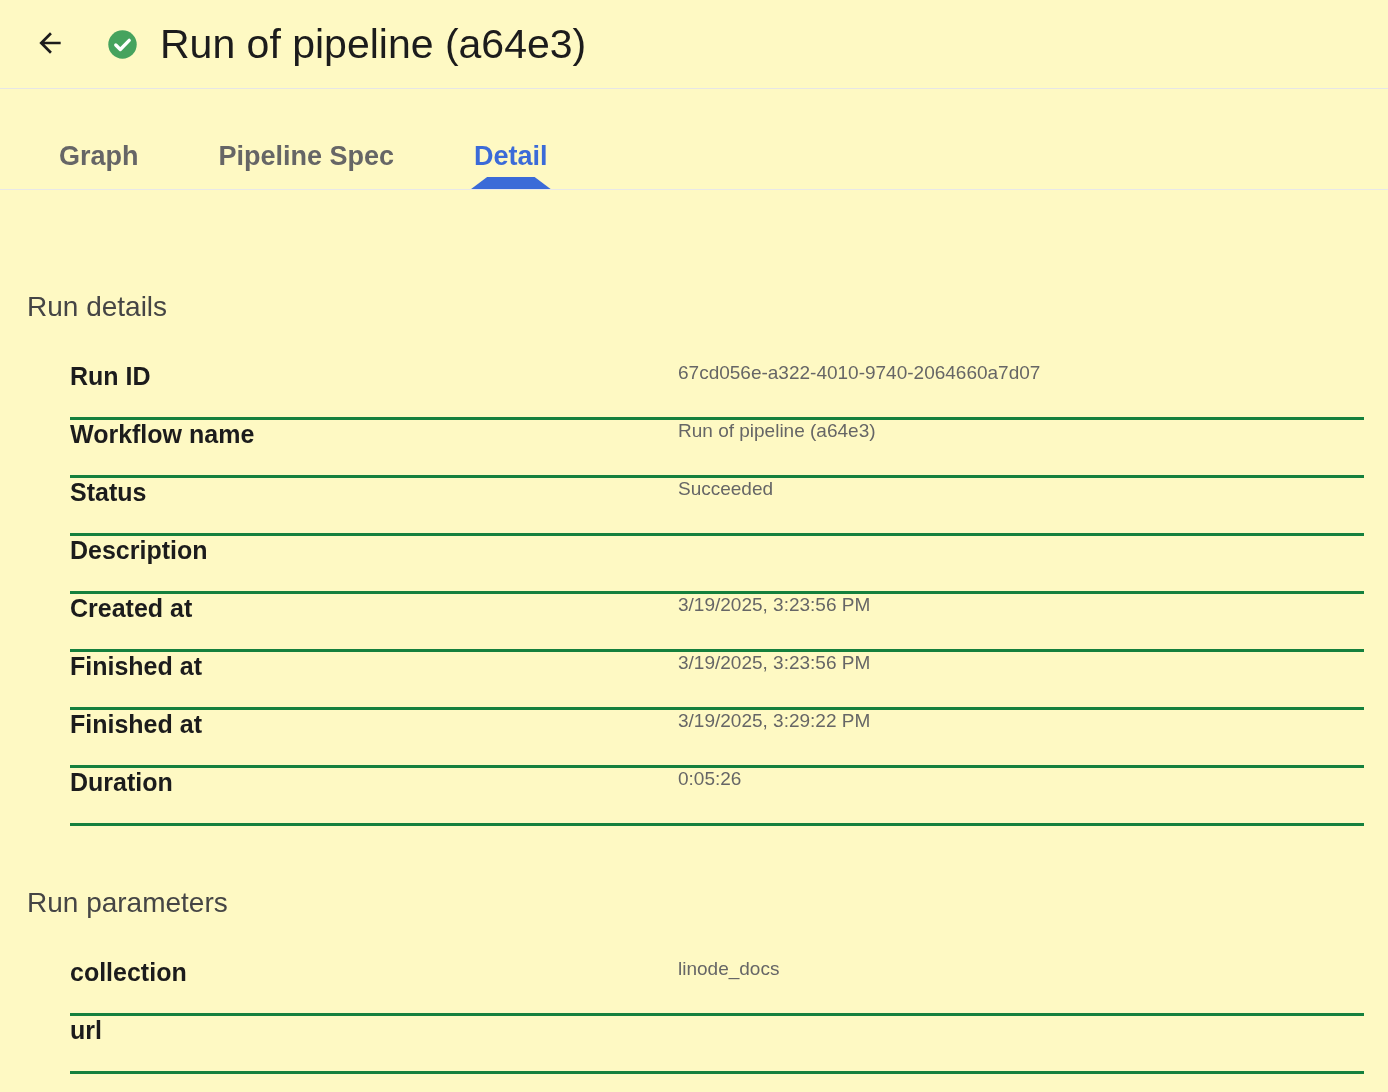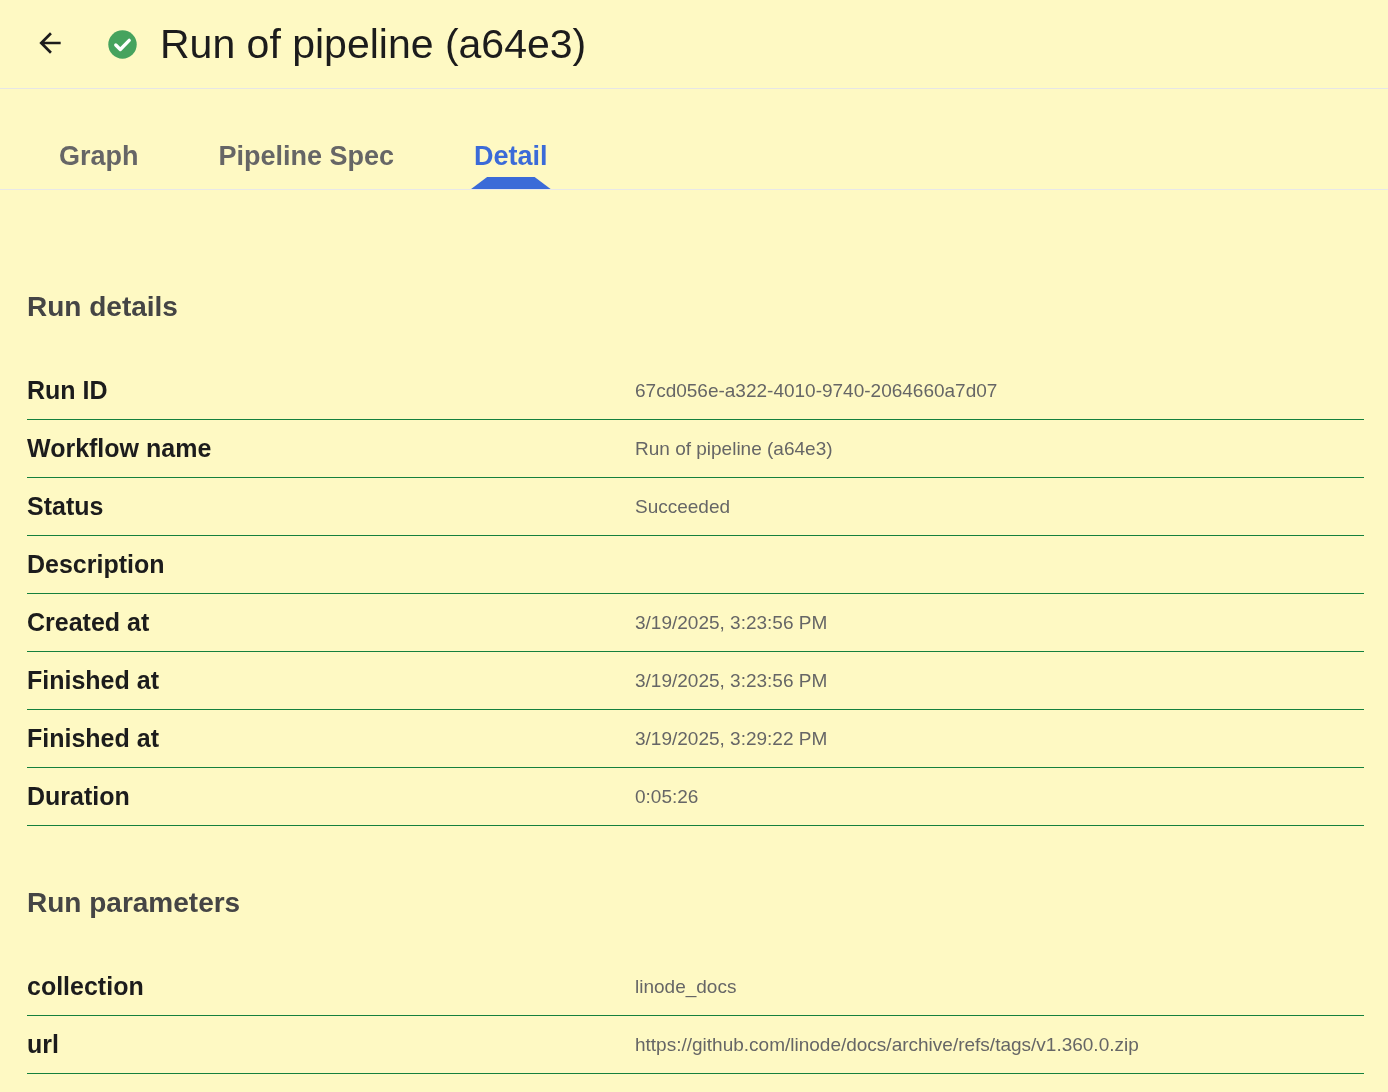--- a/index.html
+++ b/index.html
@@ -76,32 +76,33 @@
     height: 12px;
     background: #3b6bd8;
     clip-path: polygon(16px 0, calc(100% - 16px) 0, 100% 100%, 0 100%);
     border-radius: 6px 6px 0 0;
   }
 
   
   .content { padding: 0 24px 0 27px; }
   .section-heading {
     font-size: 28px;
-    font-weight: 700;
+    font-weight: 400;
     color: #454545;
     line-height: 34px;
   }
   .section-heading.first { margin-top: 100px; }
   .section-heading.second { margin-top: 60px; }
   .detail-table { margin-top: 38px; }
   .row {
     display: flex;
-    align-items: center;
+    align-items: flex-start;
     height: 58px;
-    border-bottom: 1px solid #15803d;
+    border-bottom: 3px solid #15803d;
+    margin-left: 43px;
   }
   .row-label {
     width: 608px;
     flex: none;
     font-size: 25px;
     font-weight: 700;
     color: #1c1c1c;
     white-space: nowrap;
   }
   .row-value {
@@ -189,18 +190,17 @@
 
     <h2 class="section-heading second">Run parameters</h2>
 
     <div class="detail-table">
       <div class="row">
         <div class="row-label">collection</div>
         <div class="row-value">linode_docs</div>
       </div>
       <div class="row">
         <div class="row-label">url</div>
-        <div class="row-value">https://github.com/linode/docs/archive/refs/tags/v1.360.0.zip</div>
       </div>
     </div>
 
   </main>
 </div>
 
 </body></html>

